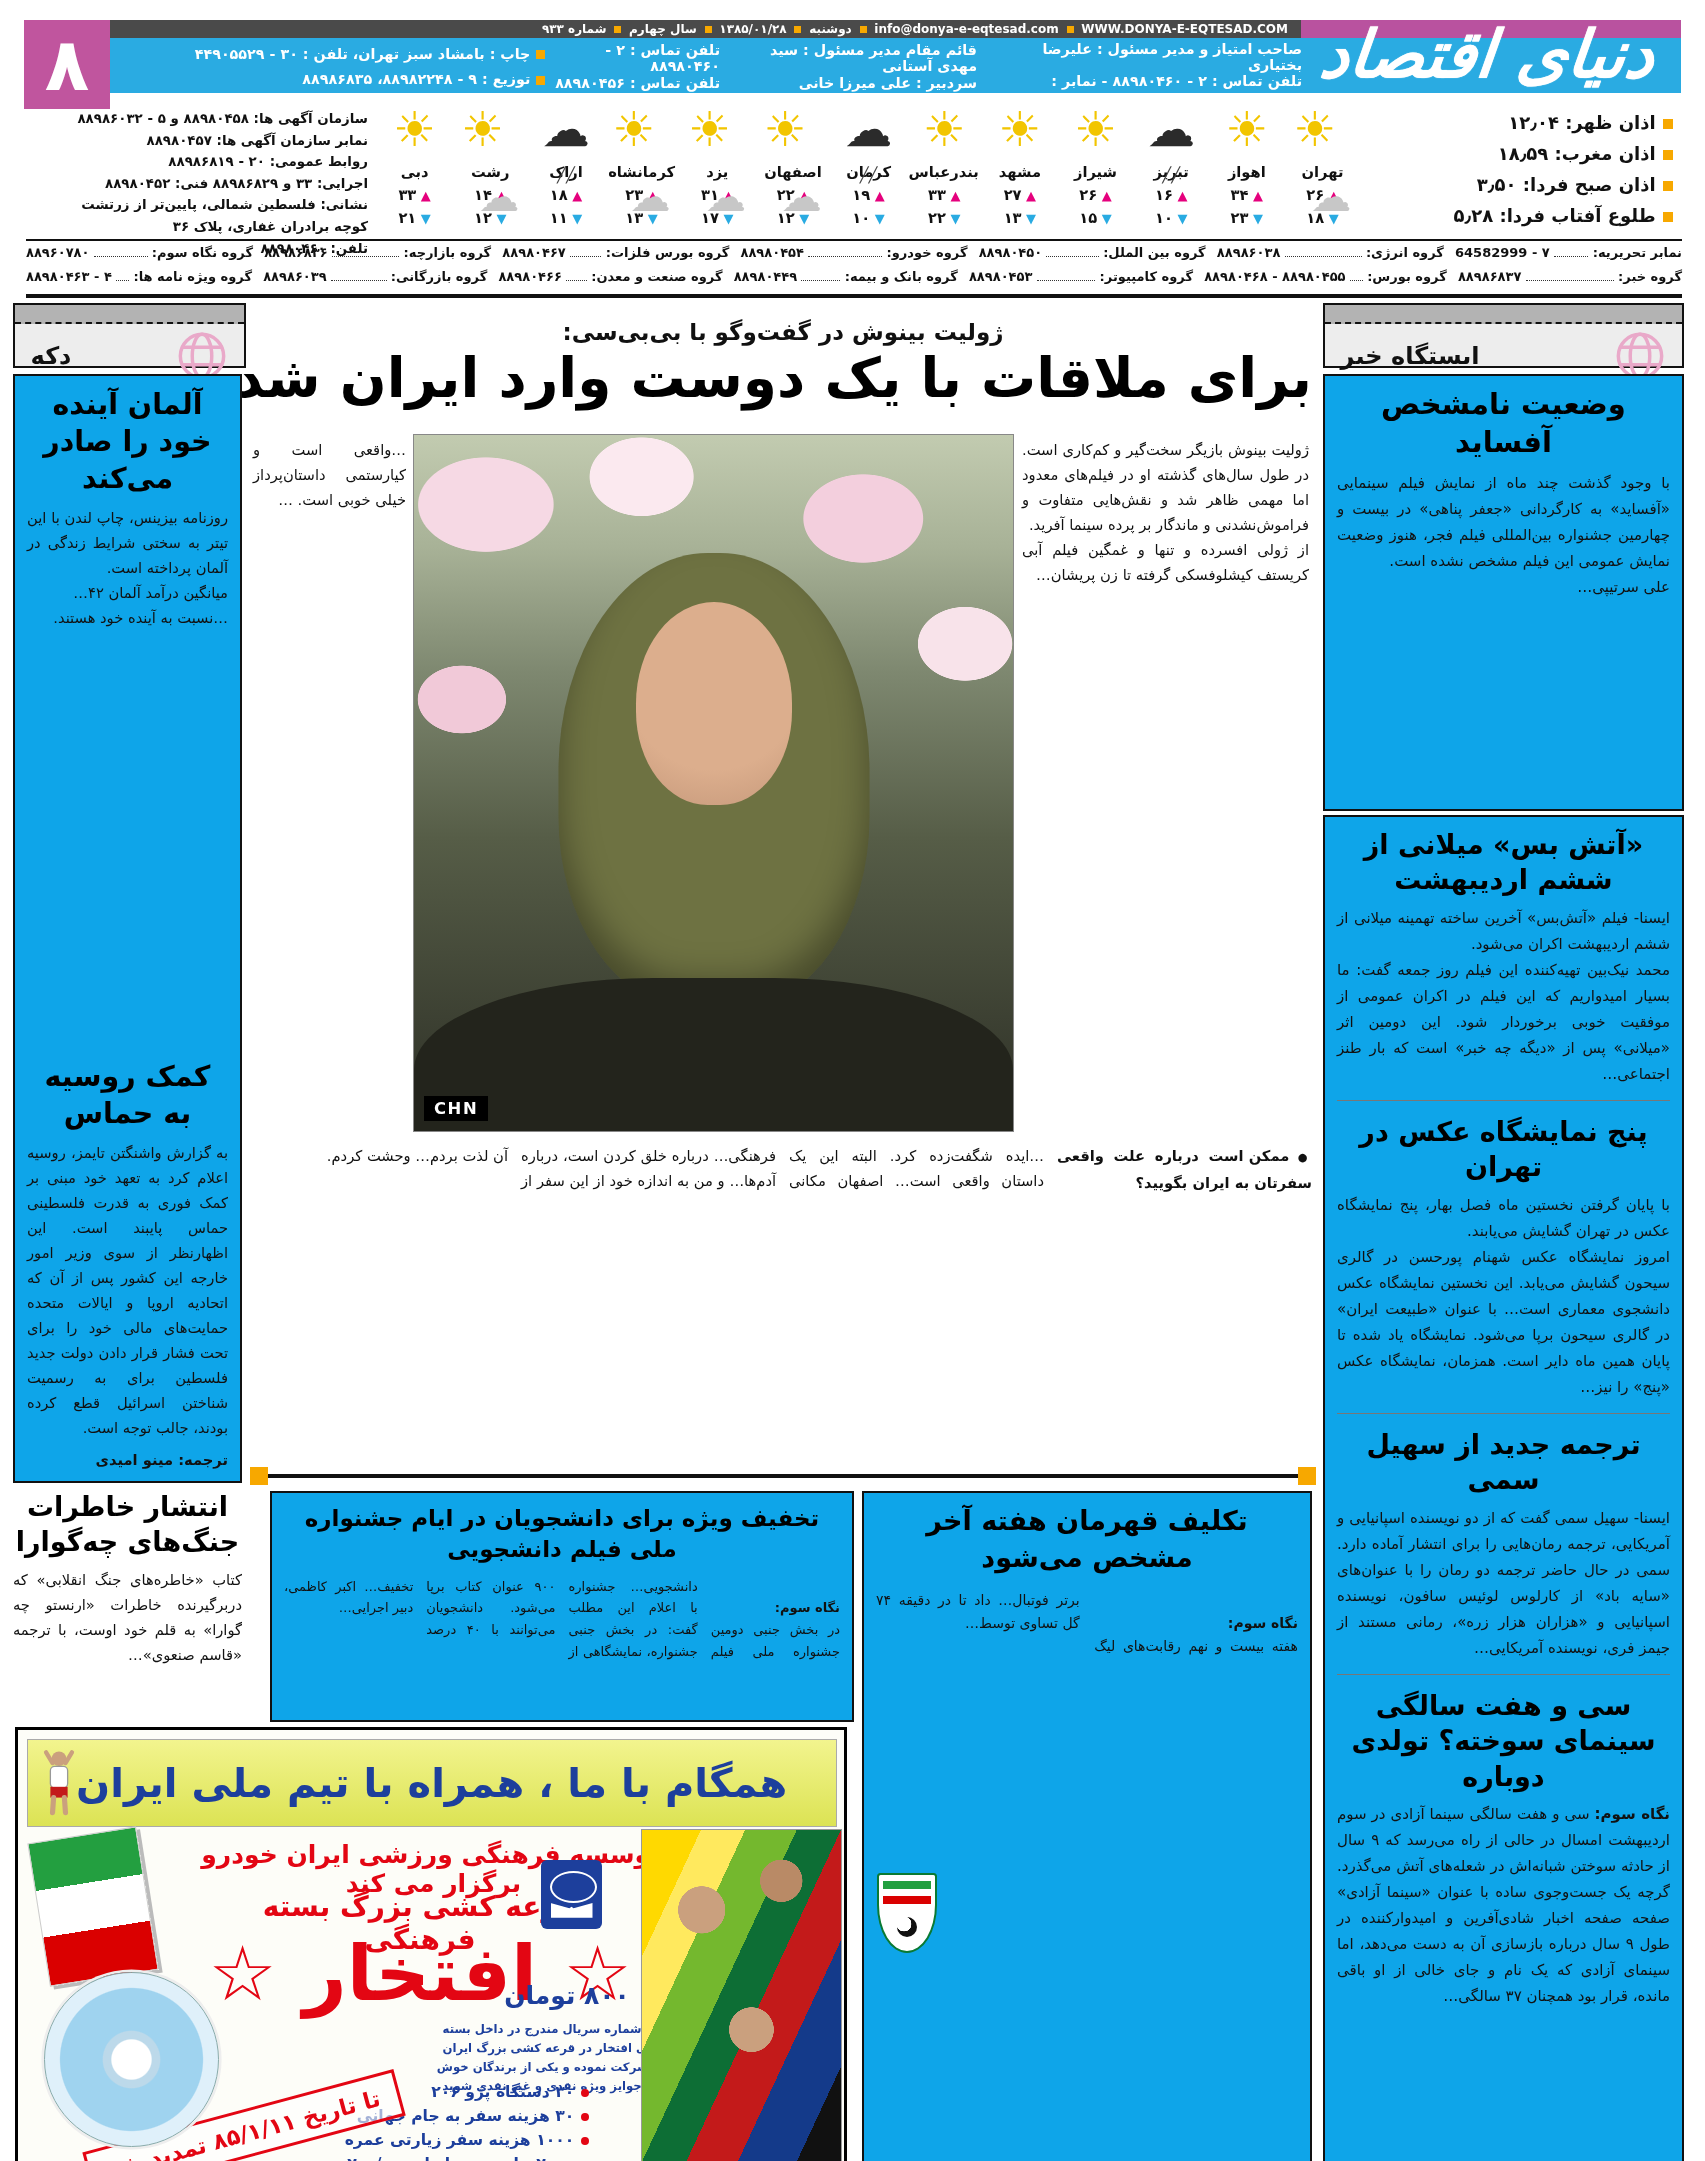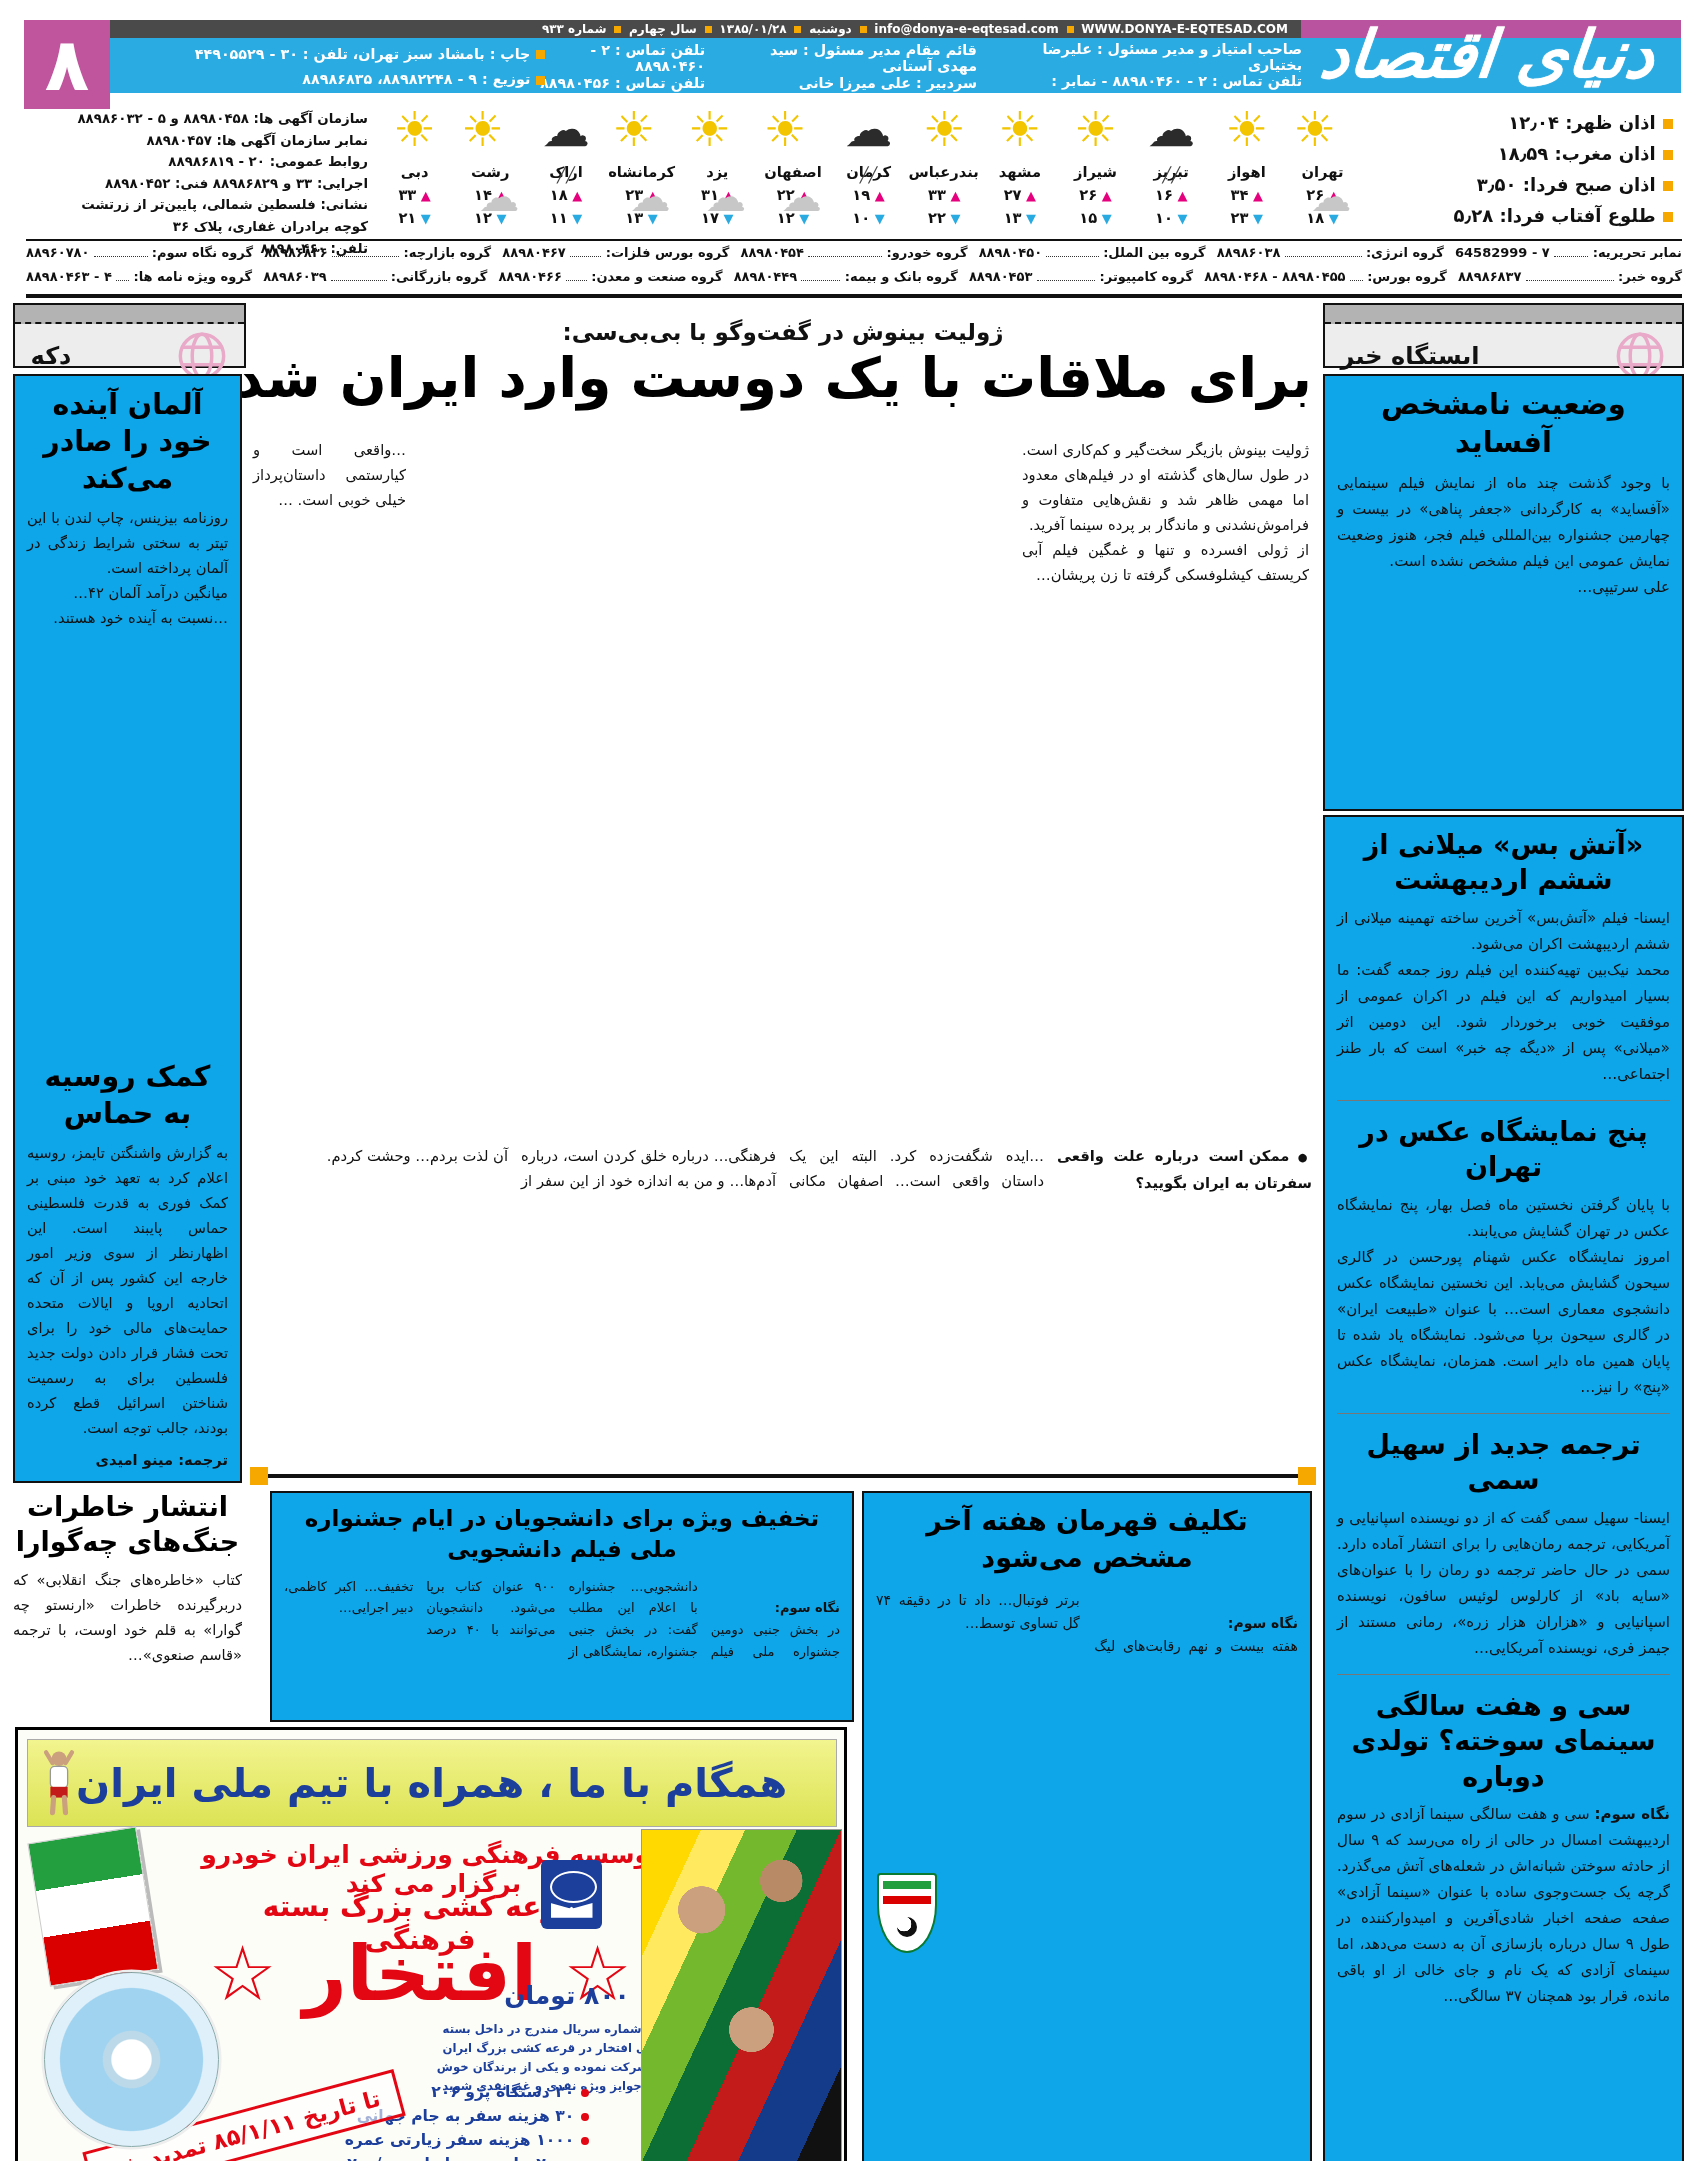--- a/index.html
+++ b/index.html
@@ -131,21 +131,21 @@
   <div class="abs blueband" style="left:110px;top:38px;width:1571px;height:55px;"></div>
 
   <div class="abs bandcol" style="left:986px;top:41px;width:316px;height:51px;">
     <div>صاحب امتیاز و مدیر مسئول : علیرضا بختیاری</div>
     <div>تلفن تماس : ۲ - ۸۸۹۸۰۴۶۰ - نمابر : ۸۸۹۸۶۸۳۴</div>
   </div>
   <div class="abs bandcol" style="left:735px;top:41px;width:242px;height:51px;">
     <div>قائم مقام مدیر مسئول : سید مهدی آستانی</div>
     <div>سردبیر : علی میرزا خانی</div>
   </div>
-  <div class="abs bandcol" style="left:532px;top:41px;width:173px;height:51px;">
+  <div class="abs bandcol" style="left:547px;top:41px;width:173px;height:51px;">
     <div>تلفن تماس : ۲ - ۸۸۹۸۰۴۶۰</div>
     <div>تلفن تماس : ۸۸۹۸۰۴۵۶</div>
   </div>
   <div class="abs bandcol" style="left:130px;top:41px;width:415px;height:51px;">
     <div class="bullet">چاپ : بامشاد سبز تهران، تلفن : ۳۰ - ۴۴۹۰۵۵۲۹</div>
     <div class="bullet">توزیع : ۹ - ۸۸۹۸۲۲۴۸، ۸۸۹۸۶۸۳۵</div>
   </div>
 
   <div class="abs masthead" style="left:1293px;top:14px;width:389px;height:81px;">
     <span>دنیای اقتصاد</span>
@@ -323,20 +323,26 @@
         <span>گروه ویژه نامه ها:</span>
         <span class="dots"></span>
         <span>۴ - ۸۸۹۸۰۴۶۳</span>
       </div>
   </div>
   <div class="abs rule" style="left:26px;top:294px;width:1656px;height:4.3px;"></div>
 
   <div class="abs kicker" style="left:264px;top:319px;width:1038px;"><span>ژولیت بینوش در گفت‌وگو با بی‌بی‌سی:</span></div>
   <div class="abs headline" style="left:253px;top:346px;width:1059px;"><span>برای ملاقات با یک دوست وارد ایران شدم</span></div>
 
+  <div class="abs photo" style="left:413px;top:434px;width:601px;height:698px;">
+    <div class="scarf"></div>
+    <div class="face"></div>
+    <div class="coat"></div>
+    <div class="chn ltr"><span>CHN</span></div>
+  </div>
 
   <div class="abs body" style="left:1022px;top:437px;width:287px;height:692px;"><span>ژولیت بینوش بازیگر سخت‌گیر و کم‌کاری است. در طول سال‌های گذشته او در فیلم‌های معدود اما مهمی ظاهر شد و نقش‌هایی متفاوت و فراموش‌نشدنی و ماندگار بر پرده سینما آفرید.
 از ژولی افسرده و تنها و غمگین فیلم آبی کریستف کیشلوفسکی گرفته تا زن پریشان…</span></div>
   <div class="abs body" style="left:253px;top:437px;width:153px;height:692px;"><span>…واقعی است و کیارستمی داستان‌پرداز خیلی خوبی است. …</span></div>
 
   <div class="abs lead-bottom" style="left:253px;top:1143px;width:1059px;height:322px;">
     <div class="body qline"><span>ممکن است درباره علت واقعی سفرتان به ایران بگویید؟</span></div>
     <div class="body" style="margin-top:8.6px;"><span>…ایده شگفت‌زده کرد. البته این یک داستان واقعی است… اصفهان مکانی فرهنگی… درباره خلق کردن است، درباره آدم‌ها… و من به اندازه خود از این سفر از آن لذت بردم… وحشت کردم.</span></div>
   </div>
 

